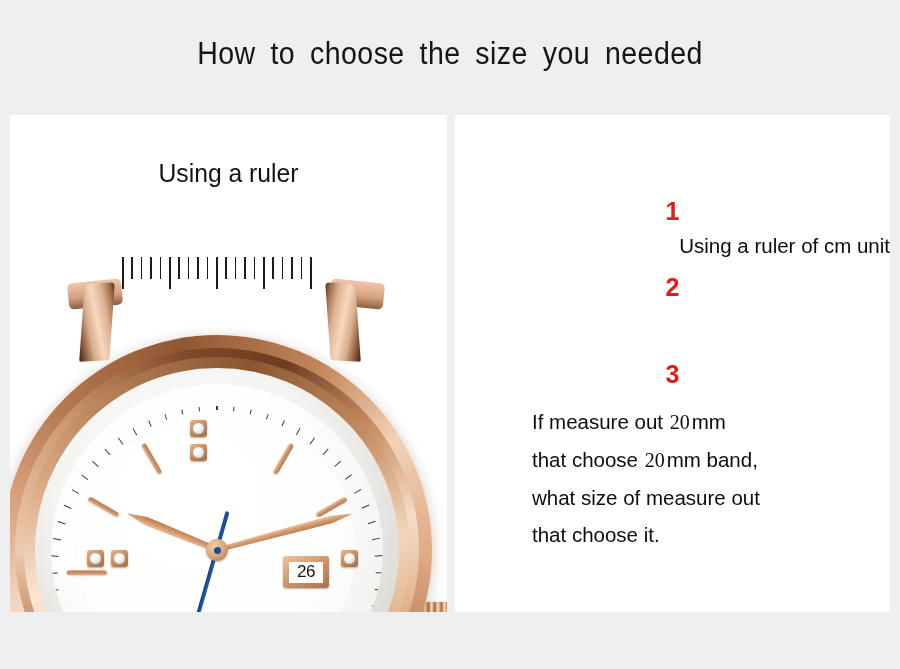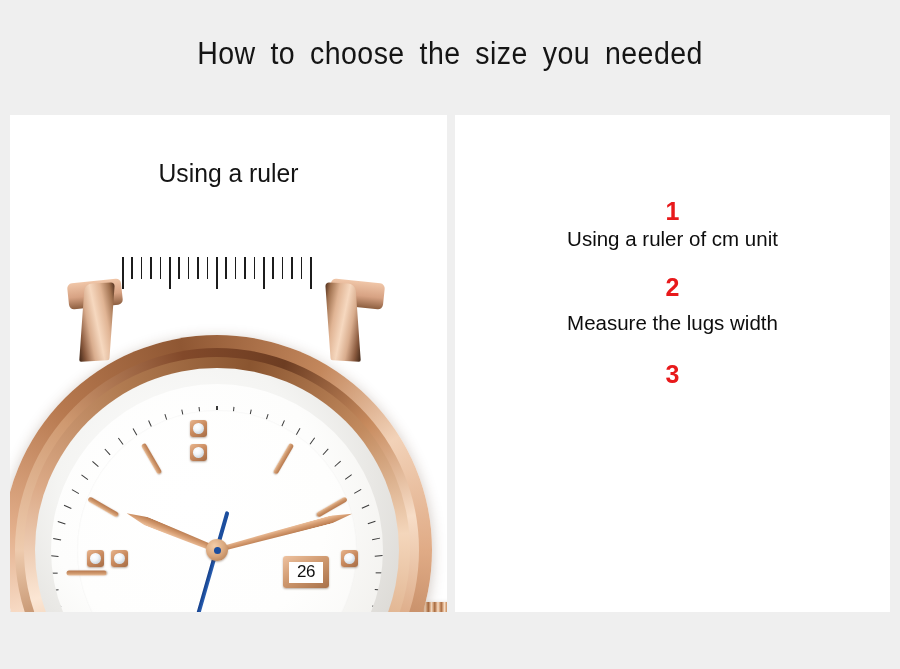--- a/index.html
+++ b/index.html
@@ -394,21 +394,21 @@
   }
   .step-text {
     width: 100%;
     text-align: center;
     color: #0d0d0d;
     font-family: "Liberation Sans", sans-serif;
     font-size: 20.5px;
     font-weight: 400;
   }
   .s1-num  { position: absolute; top: 82px; }
-  .s1-text { position: absolute; top: 112px; }
+  .s1-text { position: absolute; top: 119px; text-align: right; }
   .s2-num  { position: absolute; top: 158px; }
   .s2-text { position: absolute; top: 196px; }
   .s3-num  { position: absolute; top: 245px; }
 
   .step3-body {
     position: absolute;
     top: 288px;
     left: 77px;
     width: 300px;
     text-align: left;
@@ -547,19 +547,30 @@
 
 </div>
 
 <div class="panel panel-right">
   <div class="steps">
 
     <div class="step-num s1-num">1</div>
     <div class="step-text s1-text">Using a ruler of cm unit</div>
 
     <div class="step-num s2-num">2</div>
-    <div class="step-text s2-text">Measure the lugs width</div>
 
     <div class="step-num s3-num">3</div>
 
+    <div class="step3-body">
+      <div class="line">
+        <span>If measure out</span>
+        <span class="ser20">20</span><span>mm</span>
+      </div>
+      <div class="line">
+        <span>that choose</span>
+        <span class="ser20">20</span><span>mm band,</span>
+      </div>
+      <div class="line">what size of measure out</div>
+      <div class="line">that choose it.</div>
+    </div>
 
   </div>
 </div>
 
 </body></html>

